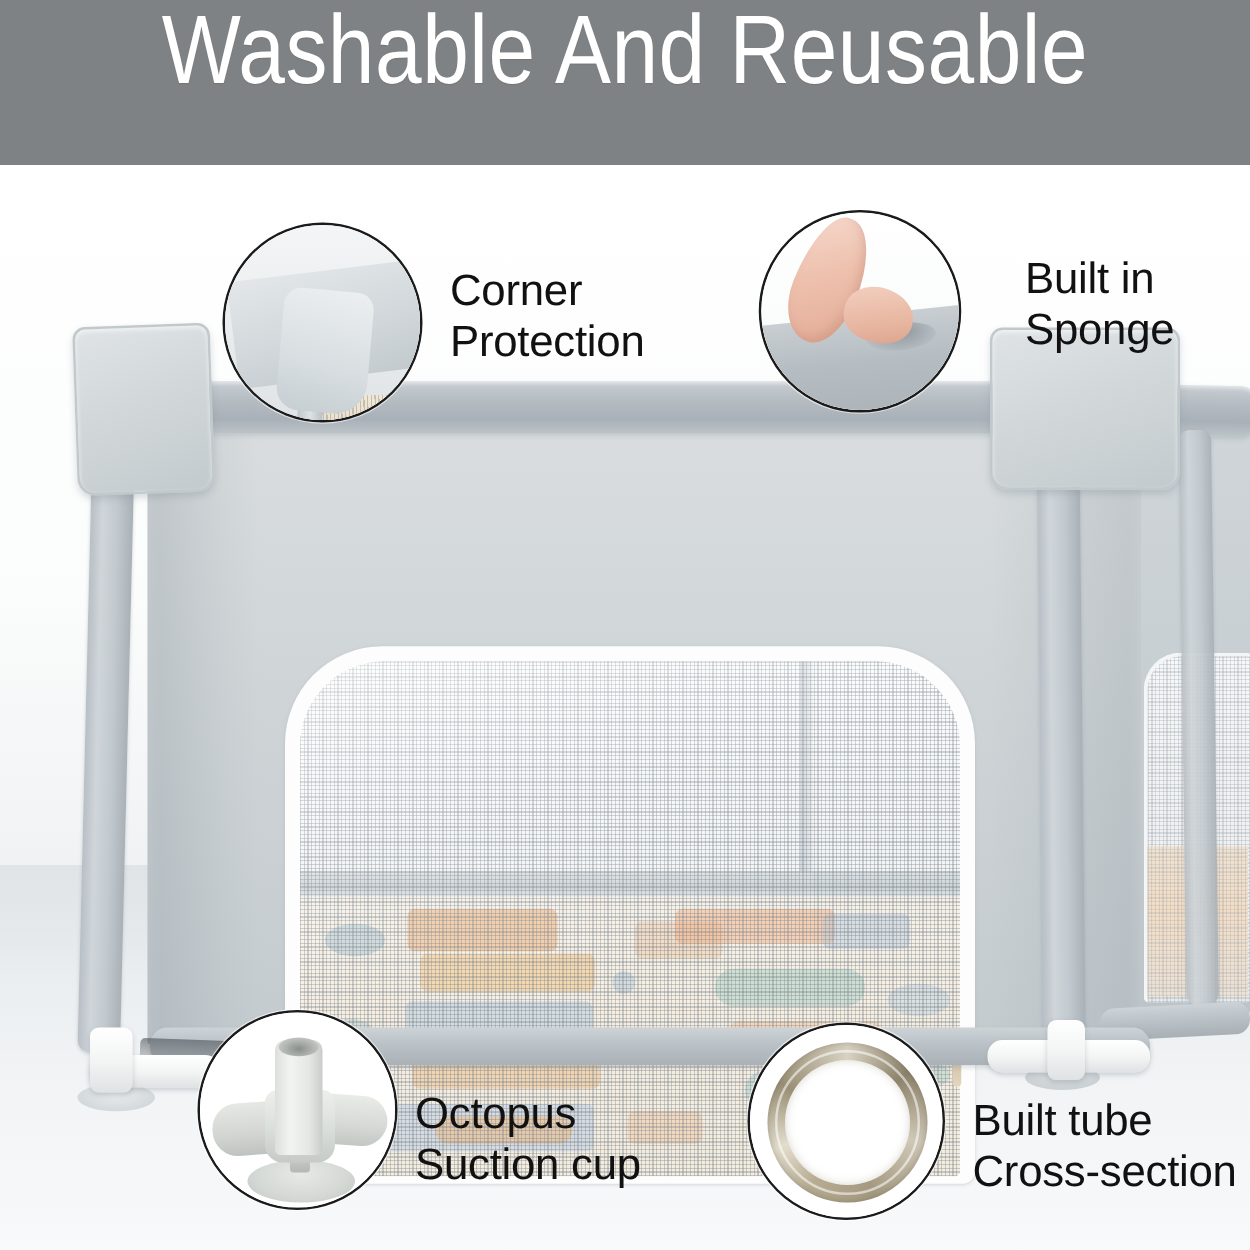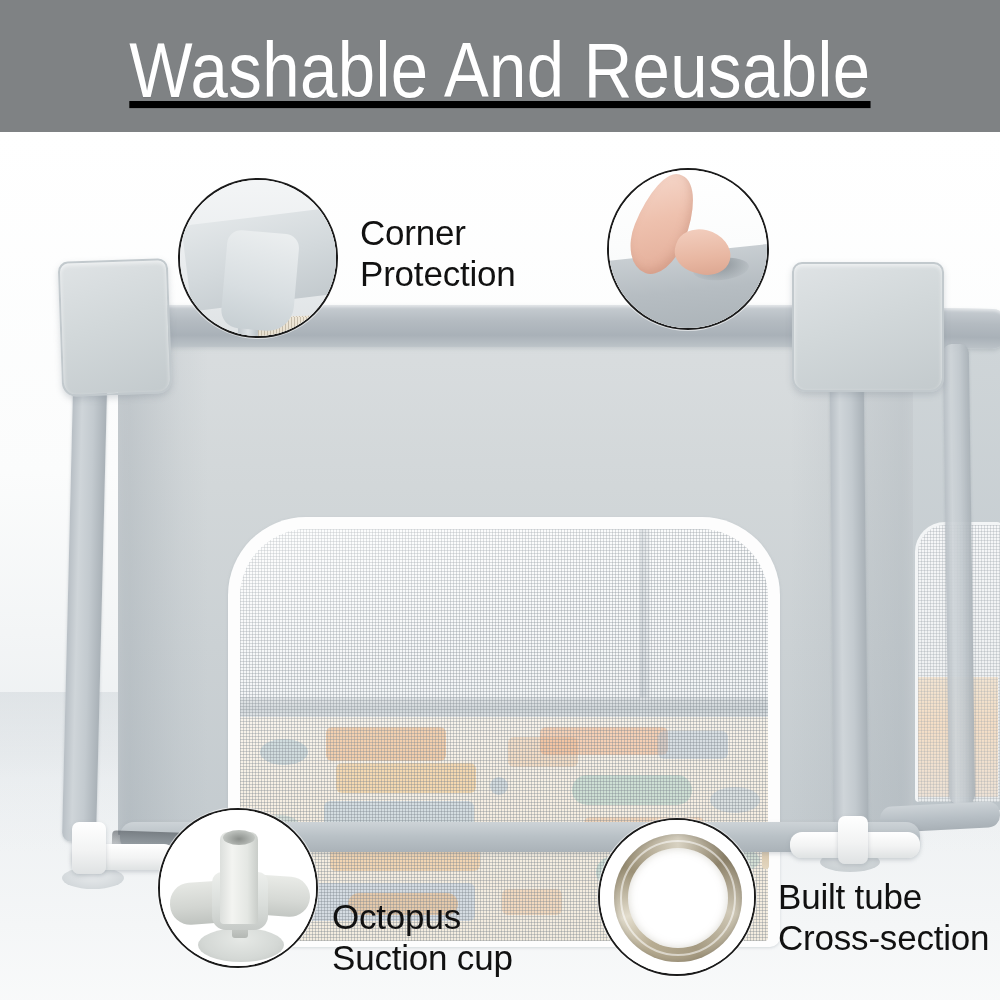--- a/index.html
+++ b/index.html
@@ -13,21 +13,21 @@
     position: relative;
     width: 1000px; height: 1000px;
     background: #ffffff;
   }
 
   
   #banner {
     position: absolute; left: 0; top: 0;
     width: 1000px; height: 140px;
     background: #7f8284;
-    display: flex; align-items: center; justify-content: center; text-decoration: underline;
+    display: flex; justify-content: center;
   }
   #banner-title {
     color: #ffffff;
     font-size: 78px;
     line-height: 1;
     letter-spacing: 0.5px;
     font-weight: 400;
     transform: scaleX(0.86);
     transform-origin: center;
     white-space: nowrap;
@@ -445,32 +445,34 @@
     <div class="callout-label" style="left:360px; top:80px;">Corner
 Protection</div>
 
     <div class="callout-circle" style="left:607px; top:36px; width:162px; height:162px;">
       <div id="ci-sponge-bg"></div>
       <div id="ci-sponge-pad"></div>
       <div id="ci-sponge-dent"></div>
       <div id="ci-finger"></div>
       <div id="ci-finger-tip"></div>
     </div>
+    <div class="callout-label" style="left:820px; top:70px;">Built in
+Sponge</div>
 
     <div class="callout-circle" style="left:158px; top:676px; width:160px; height:160px;">
       <div id="ci-suction-bg"></div>
       <div id="ci-suc-disc"></div>
       <div id="ci-suc-stem"></div>
       <div id="ci-suc-armL"></div>
       <div id="ci-suc-armR"></div>
       <div id="ci-suc-body"></div>
       <div id="ci-suc-vert"></div>
       <div id="ci-suc-vert-hole"></div>
     </div>
-    <div class="callout-label" style="left:332px; top:738px;margin-top:26px;">Octopus
+    <div class="callout-label" style="left:332px; top:738px;">Octopus
 Suction cup</div>
 
     <div class="callout-circle" style="left:598px; top:686px; width:158px; height:158px;">
       <div id="ci-metal-bg"></div>
       <div id="ci-metal-ring"></div>
       <div id="ci-metal-hole"></div>
       <div id="ci-metal-highlight"></div>
     </div>
     <div class="callout-label" style="left:778px; top:744px;">Built tube
 Cross-section</div>

